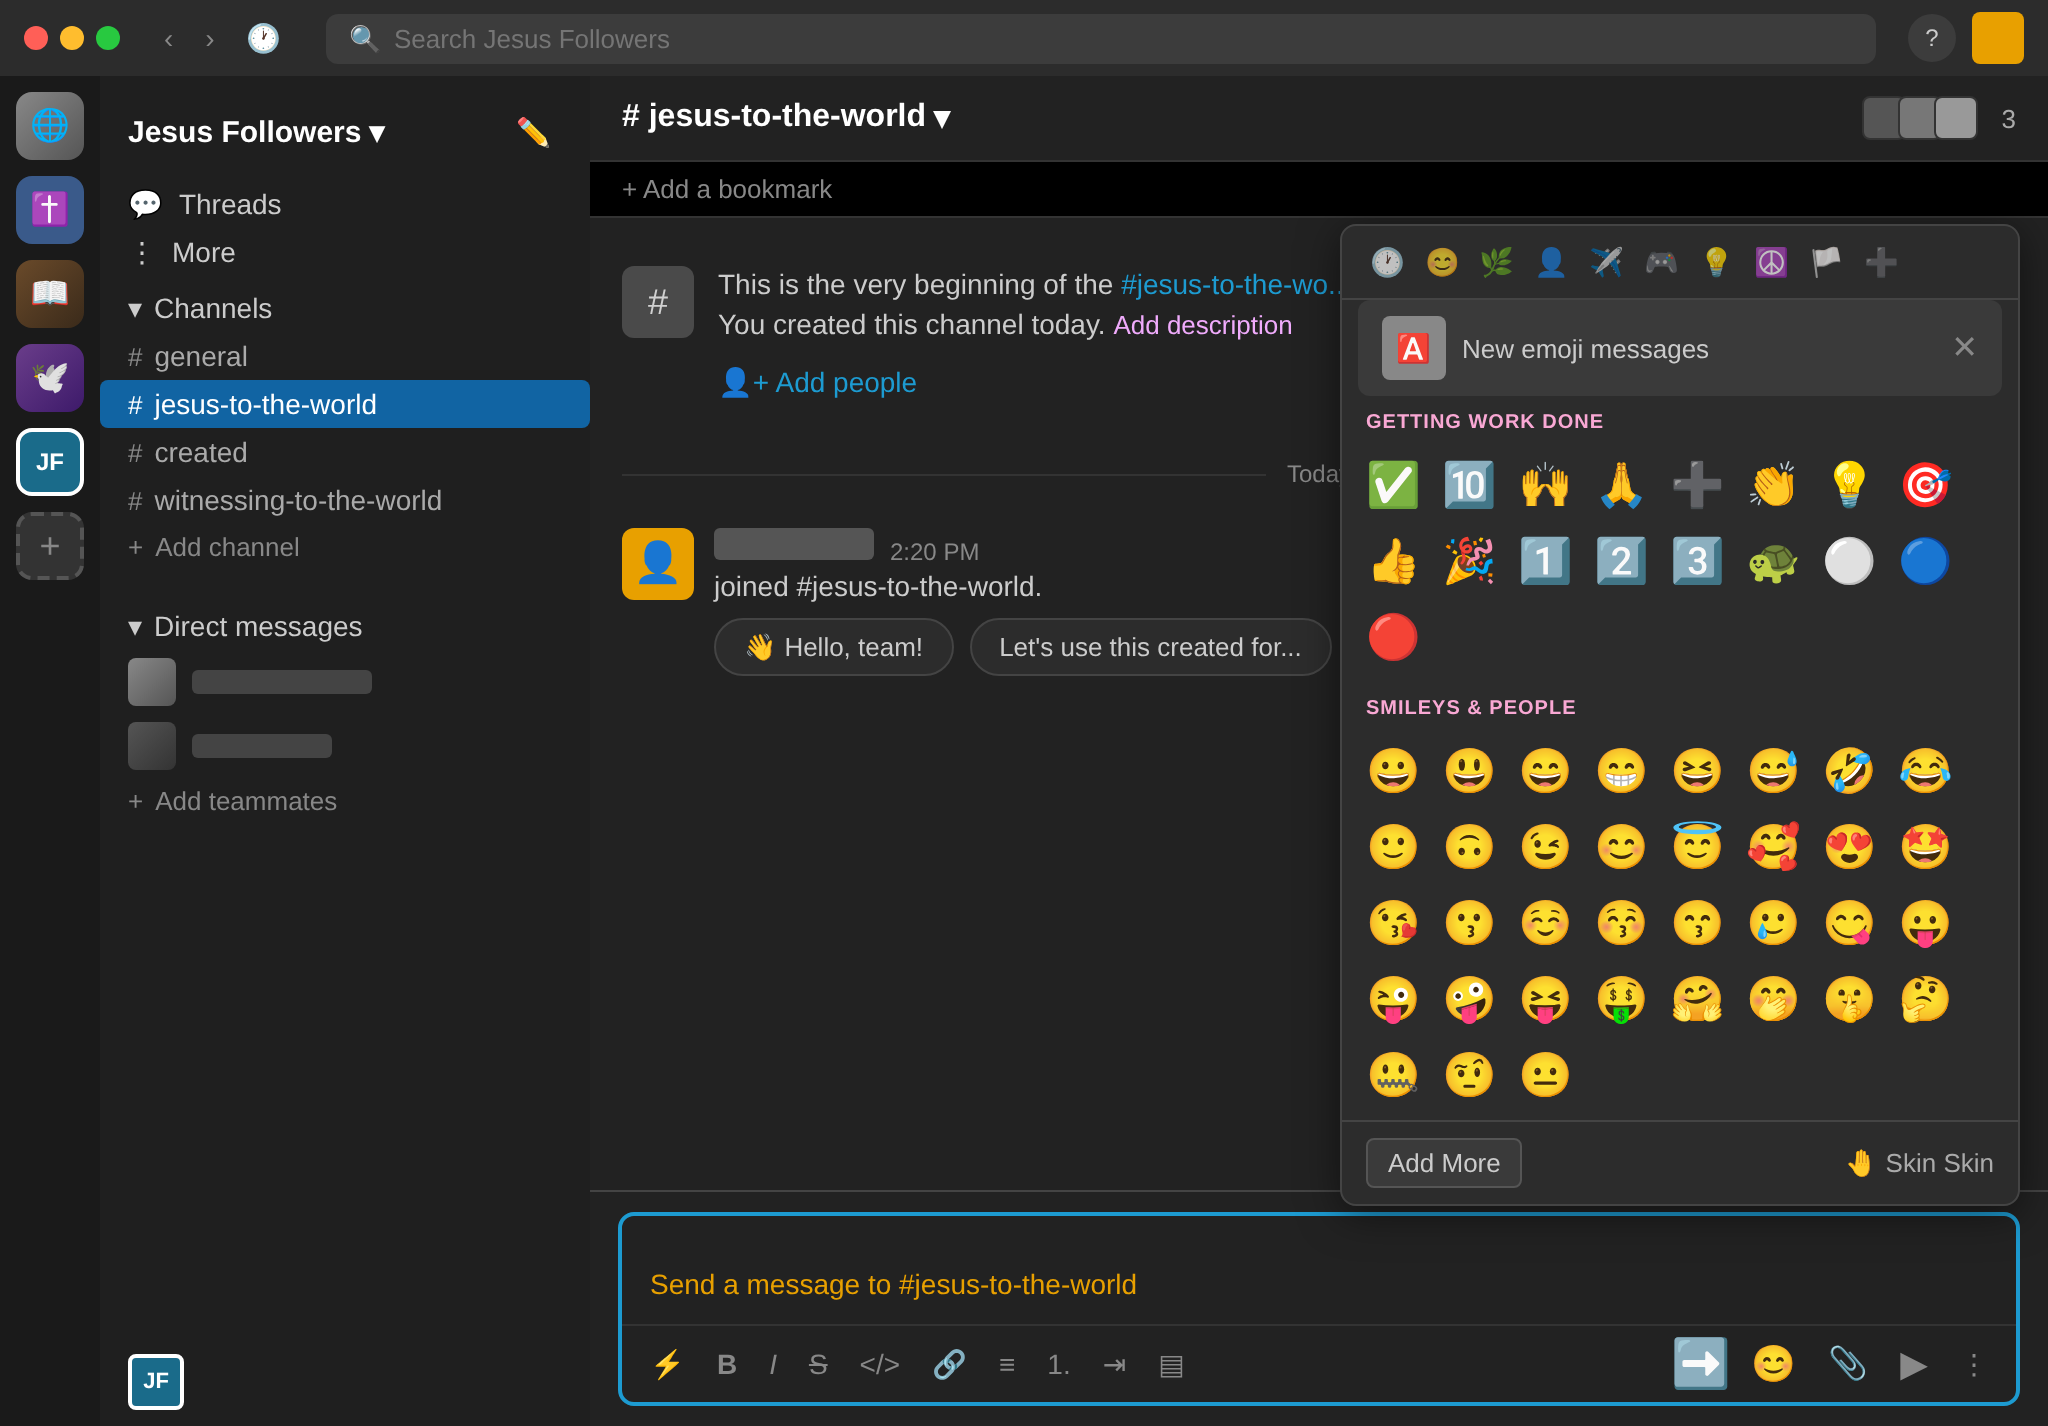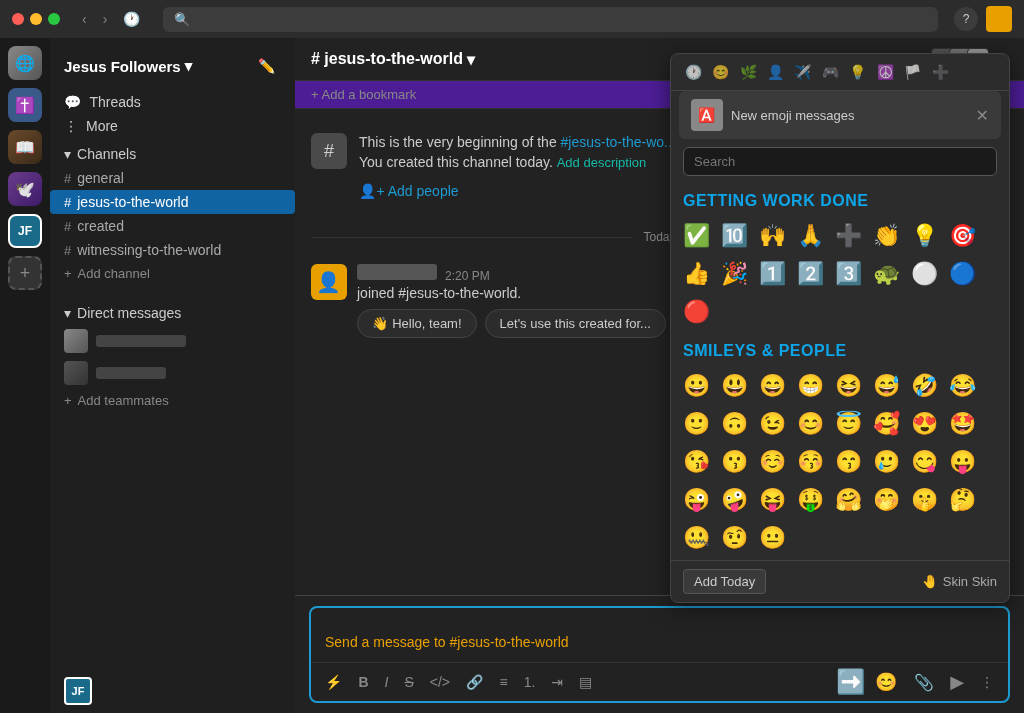--- a/index.html
+++ b/index.html
@@ -50,30 +50,30 @@
 
     
     .main-content { flex: 1; display: flex; flex-direction: column; background: #222; overflow: hidden; }
     .channel-header { background: #222; border-bottom: 1px solid #333; padding: 10px 16px; display: flex; align-items: center; justify-content: space-between; flex-shrink: 0; }
     .channel-title { font-size: 16px; font-weight: 700; color: #fff; display: flex; align-items: center; gap: 4px; }
     .header-right { display: flex; align-items: center; gap: 8px; }
     .member-avatars { display: flex; }
     .member-avatar { width: 22px; height: 22px; border-radius: 4px; border: 1px solid #333; margin-left: -4px; background: #555; }
     .member-count { font-size: 13px; color: #aaa; margin-left: 4px; }
 
-    .bookmark-bar { background: #4c1d95; border-bottom: 1px solid #333; padding: 6px 16px; display: flex; align-items: center; gap: 6px; flex-shrink: 0; }
+    .bookmark-bar { background: #000000; border-bottom: 1px solid #333; padding: 6px 16px; display: flex; align-items: center; gap: 6px; flex-shrink: 0; }
     .bookmark-add { font-size: 13px; color: #888; cursor: pointer; display: flex; align-items: center; gap: 4px; }
 
     
     .messages-area { flex: 1; overflow-y: auto; padding: 16px; display: flex; flex-direction: column; gap: 12px; }
     .system-message { display: flex; align-items: flex-start; gap: 12px; padding: 8px 0; }
     .system-icon { width: 36px; height: 36px; border-radius: 6px; background: #4a4a4a; display: flex; align-items: center; justify-content: center; font-size: 18px; flex-shrink: 0; }
     .system-text { font-size: 14px; color: #ccc; line-height: 1.4; }
     .system-link { color: #1d9bd1; text-decoration: none; }
-    .add-description { color: #14b8a6; font-size: 13px; cursor: pointer; }
+    .add-description { color: #f0abfc; font-size: 13px; cursor: pointer; }
 
     .date-divider { text-align: center; color: #888; font-size: 12px; padding: 8px 0; position: relative; }
     .date-divider::before { content: ''; position: absolute; left: 0; right: 0; top: 50%; height: 1px; background: #333; z-index: 0; }
     .date-divider span { background: #222; padding: 0 10px; position: relative; z-index: 1; }
 
     .message { display: flex; align-items: flex-start; gap: 10px; }
     .msg-avatar { width: 36px; height: 36px; border-radius: 6px; background: #e8a000; flex-shrink: 0; display: flex; align-items: center; justify-content: center; font-size: 20px; }
     .msg-body { flex: 1; }
     .msg-header { display: flex; align-items: baseline; gap: 8px; margin-bottom: 2px; }
     .msg-name { font-weight: 700; color: #fff; font-size: 14px; background: #444; padding: 0 6px; border-radius: 3px; }
@@ -98,21 +98,21 @@
     .emoji-picker-header { display: flex; align-items: center; justify-content: space-between; padding: 8px 12px; border-bottom: 1px solid #444; }
     .emoji-category-icons { display: flex; gap: 6px; font-size: 14px; }
     .emoji-cat-icon { cursor: pointer; opacity: 0.7; padding: 2px; }
     .emoji-search { padding: 8px 12px; }
     .emoji-search input { width: 100%; background: #1a1a1a; border: 1px solid #555; border-radius: 6px; padding: 6px 10px; color: #ccc; font-size: 13px; outline: none; }
     .emoji-notification { display: flex; align-items: center; justify-content: space-between; background: #3a3a3a; padding: 8px 12px; margin: 0 8px; border-radius: 6px; }
     .emoji-notif-left { display: flex; align-items: center; gap: 8px; }
     .emoji-notif-avatar { width: 32px; height: 32px; border-radius: 4px; background: #888; display: flex; align-items: center; justify-content: center; font-size: 14px; }
     .emoji-notif-text { font-size: 13px; color: #ccc; }
     .emoji-close { background: none; border: none; color: #888; cursor: pointer; font-size: 16px; }
-    .emoji-section-label { font-size: 16px; color: #0ea5e9; padding: 8px 12px 4px; font-weight: 600; text-transform: uppercase; letter-spacing: 0.5px; }
+    .emoji-section-label { font-size: 10px; color: #f9a8d4; padding: 8px 12px 4px; font-weight: 600; text-transform: uppercase; letter-spacing: 0.5px; }
     .emoji-grid { display: flex; flex-wrap: wrap; padding: 4px 8px; gap: 2px; }
     .emoji-cell { width: 36px; height: 36px; display: flex; align-items: center; justify-content: center; font-size: 22px; cursor: pointer; border-radius: 4px; }
     .emoji-footer { display: flex; align-items: center; justify-content: space-between; padding: 8px 12px; border-top: 1px solid #444; }
     .add-emoji-btn { background: #3a3a3a; border: 1px solid #555; border-radius: 4px; color: #ccc; padding: 4px 10px; font-size: 13px; cursor: pointer; }
     .skin-tone-btn { display: flex; align-items: center; gap: 4px; font-size: 13px; color: #aaa; cursor: pointer; }
   </style>
 </head>
 <body>
 
 <div class="titlebar">
@@ -121,20 +121,21 @@
     <div class="traffic-light tl-yellow"></div>
     <div class="traffic-light tl-green"></div>
   </div>
   <div class="nav-buttons">
     <button class="nav-btn">‹</button>
     <button class="nav-btn">›</button>
     <button class="nav-btn">🕐</button>
   </div>
   <div class="search-bar">
     <span>🔍</span>
+    <input type="text" placeholder="Search Jesus Followers" style="">
   </div>
   <button class="help-btn">?</button>
   <div class="user-avatar-title"></div>
 </div>
 
 <div class="app-body">
 
   <div class="workspace-strip">
     <div class="ws-avatar ws-avatar-1" style="background: linear-gradient(135deg,#888,#555); font-size:16px;">🌐</div>
     <div class="ws-avatar" style="background:#3a5a8a; font-size:16px;">✝️</div>
@@ -326,23 +327,20 @@
   </div>
 
   <div class="emoji-notification">
     <div class="emoji-notif-left">
       <div class="emoji-notif-avatar">🅰️</div>
       <span class="emoji-notif-text">New emoji messages</span>
     </div>
     <button class="emoji-close">✕</button>
   </div>
 
-  <div class="emoji-search">
-    <input type="text" placeholder="Search" style="">
-  </div>
 
   <div class="emoji-section-label">Getting Work Done</div>
   <div class="emoji-grid">
     <div class="emoji-cell">✅</div>
     <div class="emoji-cell">🔟</div>
     <div class="emoji-cell">🙌</div>
     <div class="emoji-cell">🙏</div>
     <div class="emoji-cell">➕</div>
     <div class="emoji-cell">👏</div>
     <div class="emoji-cell">💡</div>
@@ -391,19 +389,19 @@
     <div class="emoji-cell">🤗</div>
     <div class="emoji-cell">🤭</div>
     <div class="emoji-cell">🤫</div>
     <div class="emoji-cell">🤔</div>
     <div class="emoji-cell">🤐</div>
     <div class="emoji-cell">🤨</div>
     <div class="emoji-cell">😐</div>
   </div>
 
   <div class="emoji-footer">
-    <button class="add-emoji-btn">Add Today</button>
+    <button class="add-emoji-btn">Add More</button>
     <div class="skin-tone-btn">
       <span>🤚</span>
       <span>Skin Skin</span>
     </div>
   </div>
 </div>
 
 </body></html>

